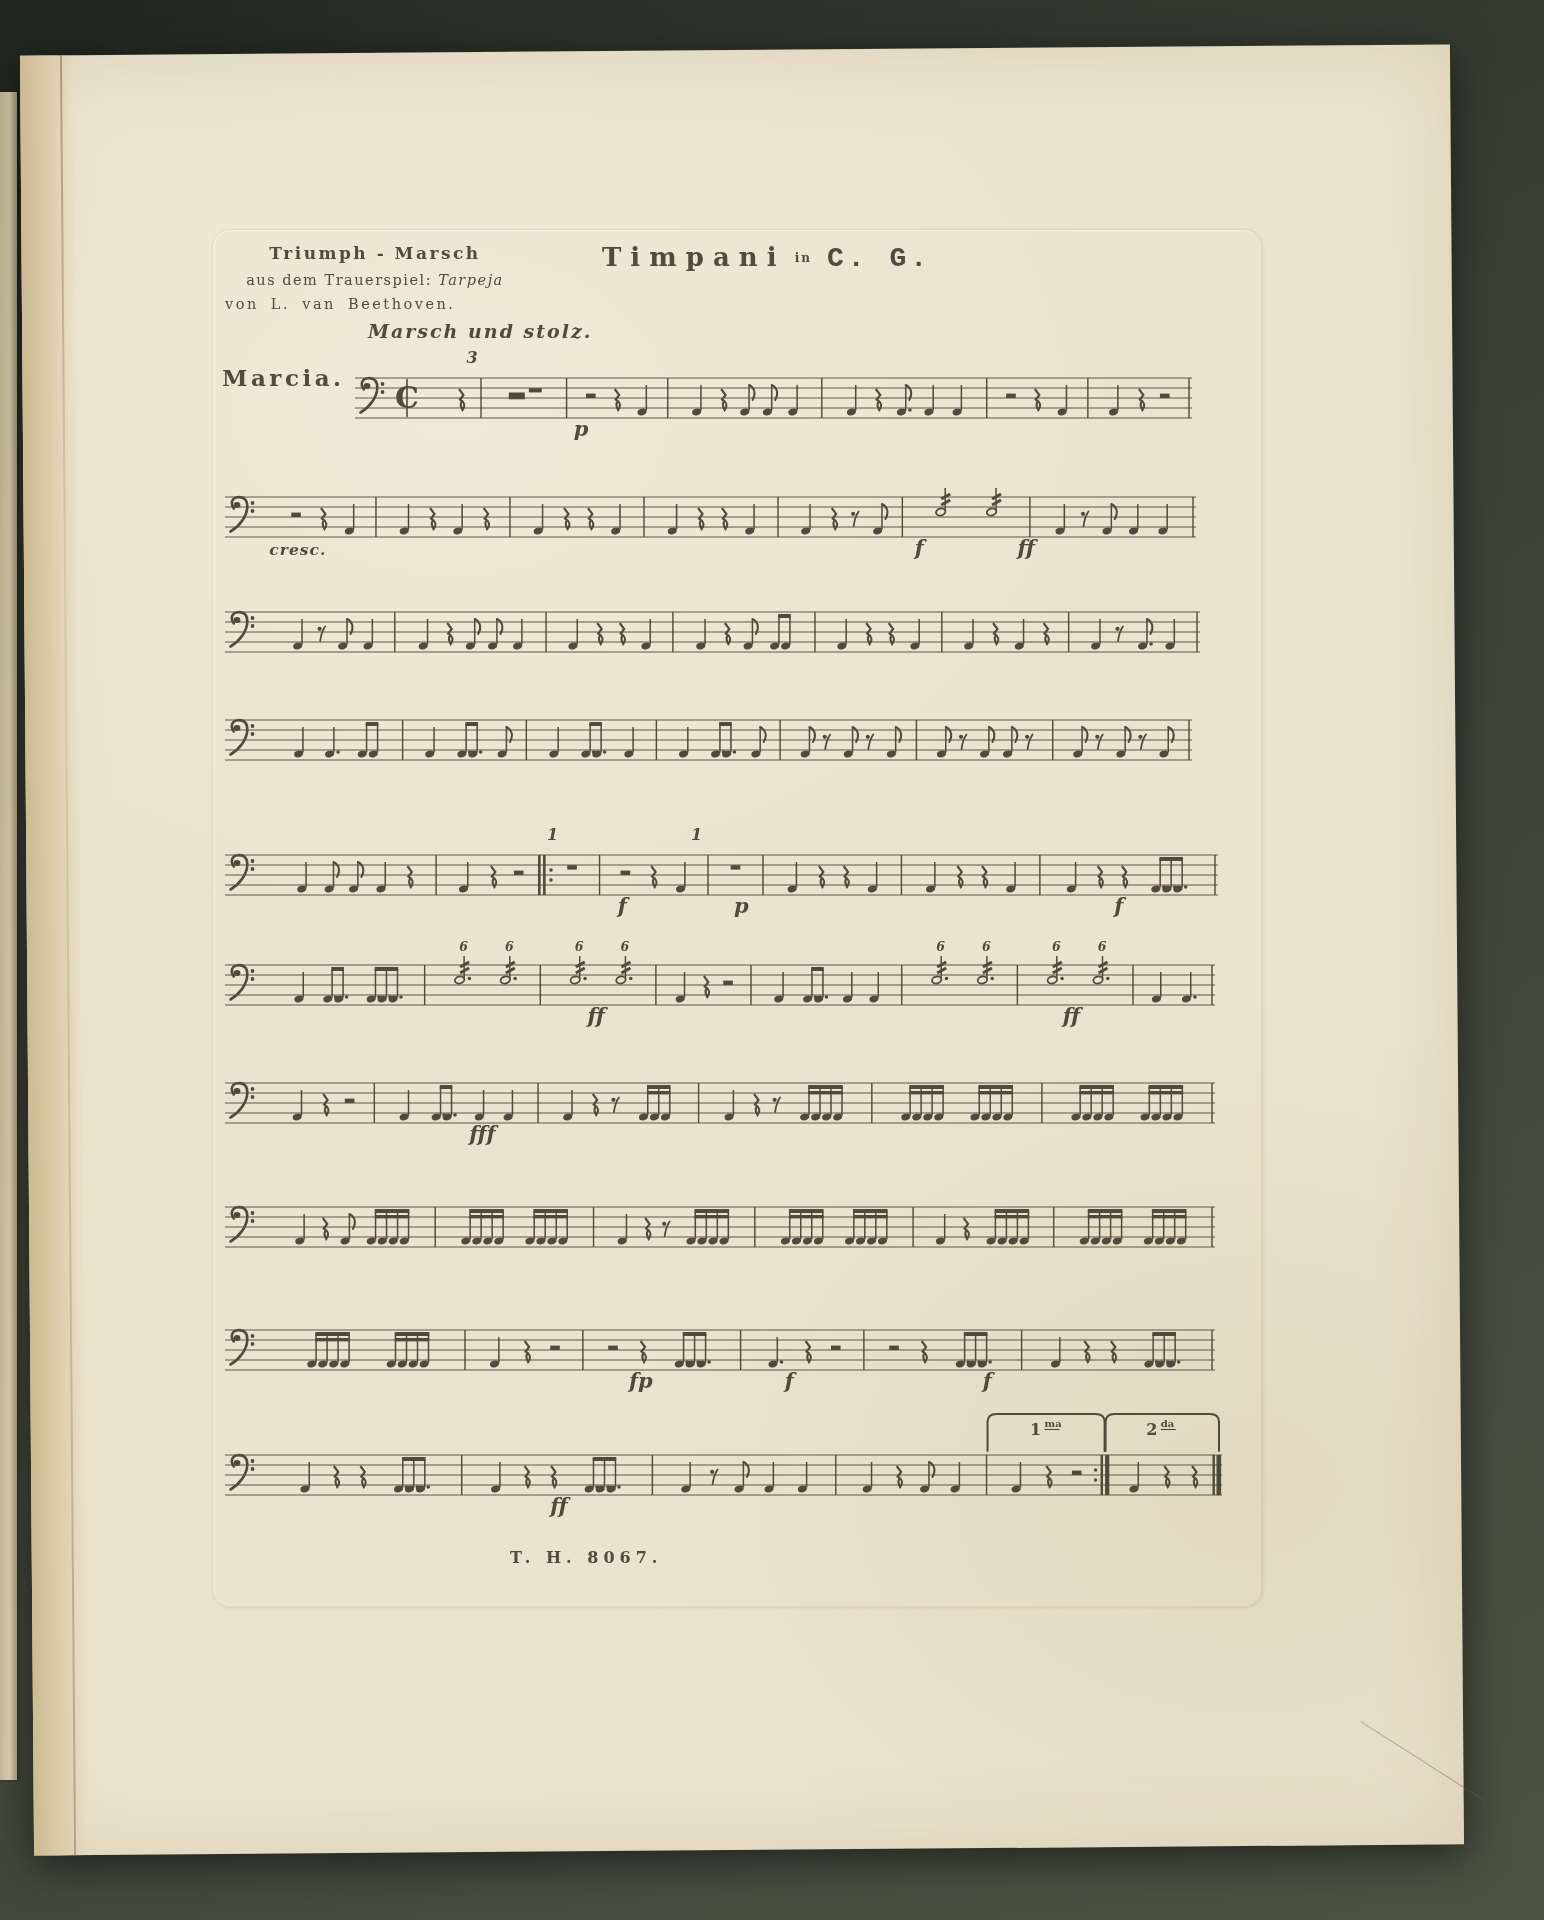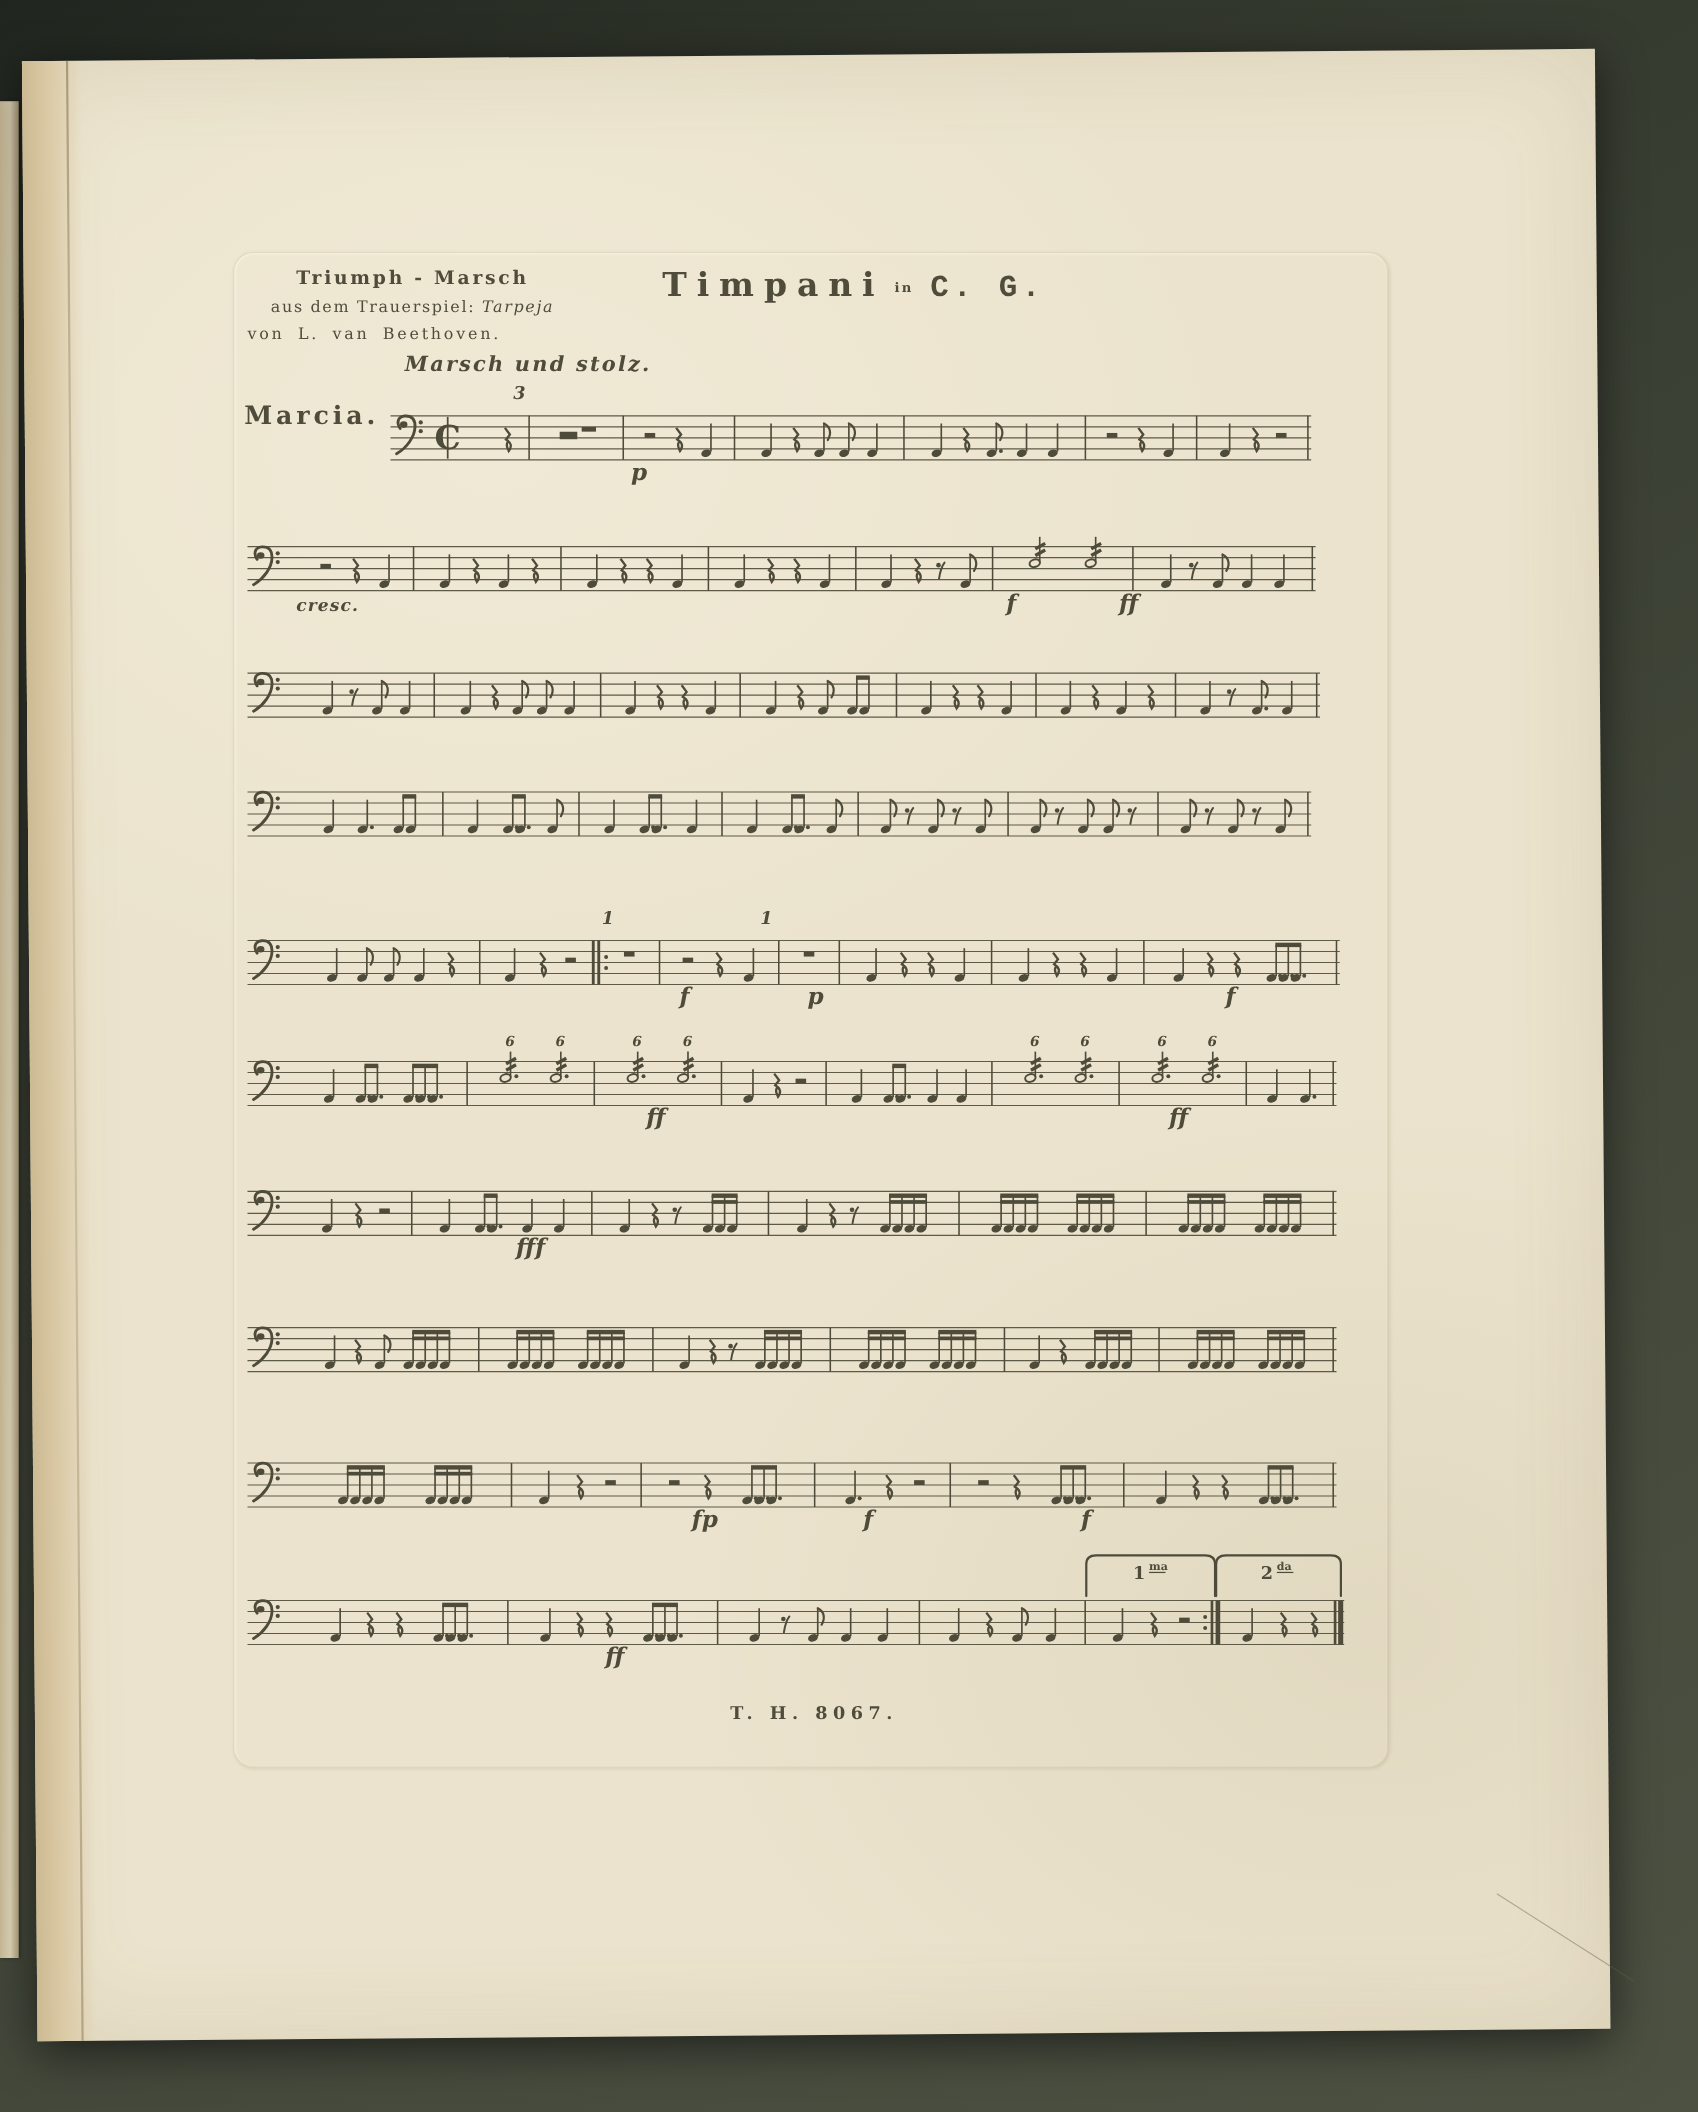--- a/index.html
+++ b/index.html
@@ -42,27 +42,27 @@
     box-shadow:inset 1px 1px 3px rgba(255,255,248,.5), 1px 1px 3px rgba(110,95,60,.14);
   }
   .hdr-title{position:absolute;left:225px;top:243px;width:300px;text-align:center;
     font-weight:bold;font-size:17px;letter-spacing:2.5px;white-space:nowrap;}
   .hdr-sub{position:absolute;left:195px;top:272px;width:360px;text-align:center;
     font-size:14.5px;letter-spacing:1.5px;white-space:nowrap;}
   .hdr-sub .it{font-style:italic;margin-top:14px;}
   .hdr-comp{position:absolute;left:225px;top:296px;width:300px;text-align:left;
     font-size:14.5px;letter-spacing:2.5px;word-spacing:5px;white-space:nowrap;}
   .part-title{position:absolute;left:602px;top:242px;white-space:nowrap;}
-  .pt-main{font-size:30px;font-weight:bold;letter-spacing:9px;}
+  .pt-main{font-size:26px;font-weight:bold;letter-spacing:9px;}
   .pt-in{font-size:12px;font-weight:bold;letter-spacing:2px;margin:0 10px 0 4px;vertical-align:4px;}
   .pt-key{font-size:28px;font-weight:bold;letter-spacing:4px;font-family:Liberation Mono, monospace;}
   .tempo{position:absolute;left:368px;top:320px;font-size:19px;font-weight:bold;font-style:italic;
     letter-spacing:2px;white-space:nowrap;}
   .marcia{position:absolute;left:222px;top:364px;font-size:23px;font-weight:bold;letter-spacing:3.5px;}
-  .plate{position:absolute;left:510px;top:1548px;width:460px;text-align:center;
+  .plate{position:absolute;left:510px;top:1548px;width:460px;
     font-size:16px;font-weight:bold;letter-spacing:5px;}
   #staves{position:absolute;inset:0;}
   .staff{position:absolute;}
   svg.staff-svg{overflow:visible;display:block;}
   svg.staff-svg .sl{stroke:#5d5a47;stroke-width:1.1;}
   svg.staff-svg .ik{fill:#4e4b3a;}
   svg.staff-svg .ist{stroke:#4e4b3a;fill:none;stroke-linecap:round;}
   svg.staff-svg text{font-family:"DejaVu Serif", serif;fill:#4e4b3a;}
   svg.staff-svg .dyn{font-style:italic;font-weight:bold;font-size:21px;}
   svg.staff-svg .dynsm{font-size:15.5px;font-weight:600;letter-spacing:1px;}

